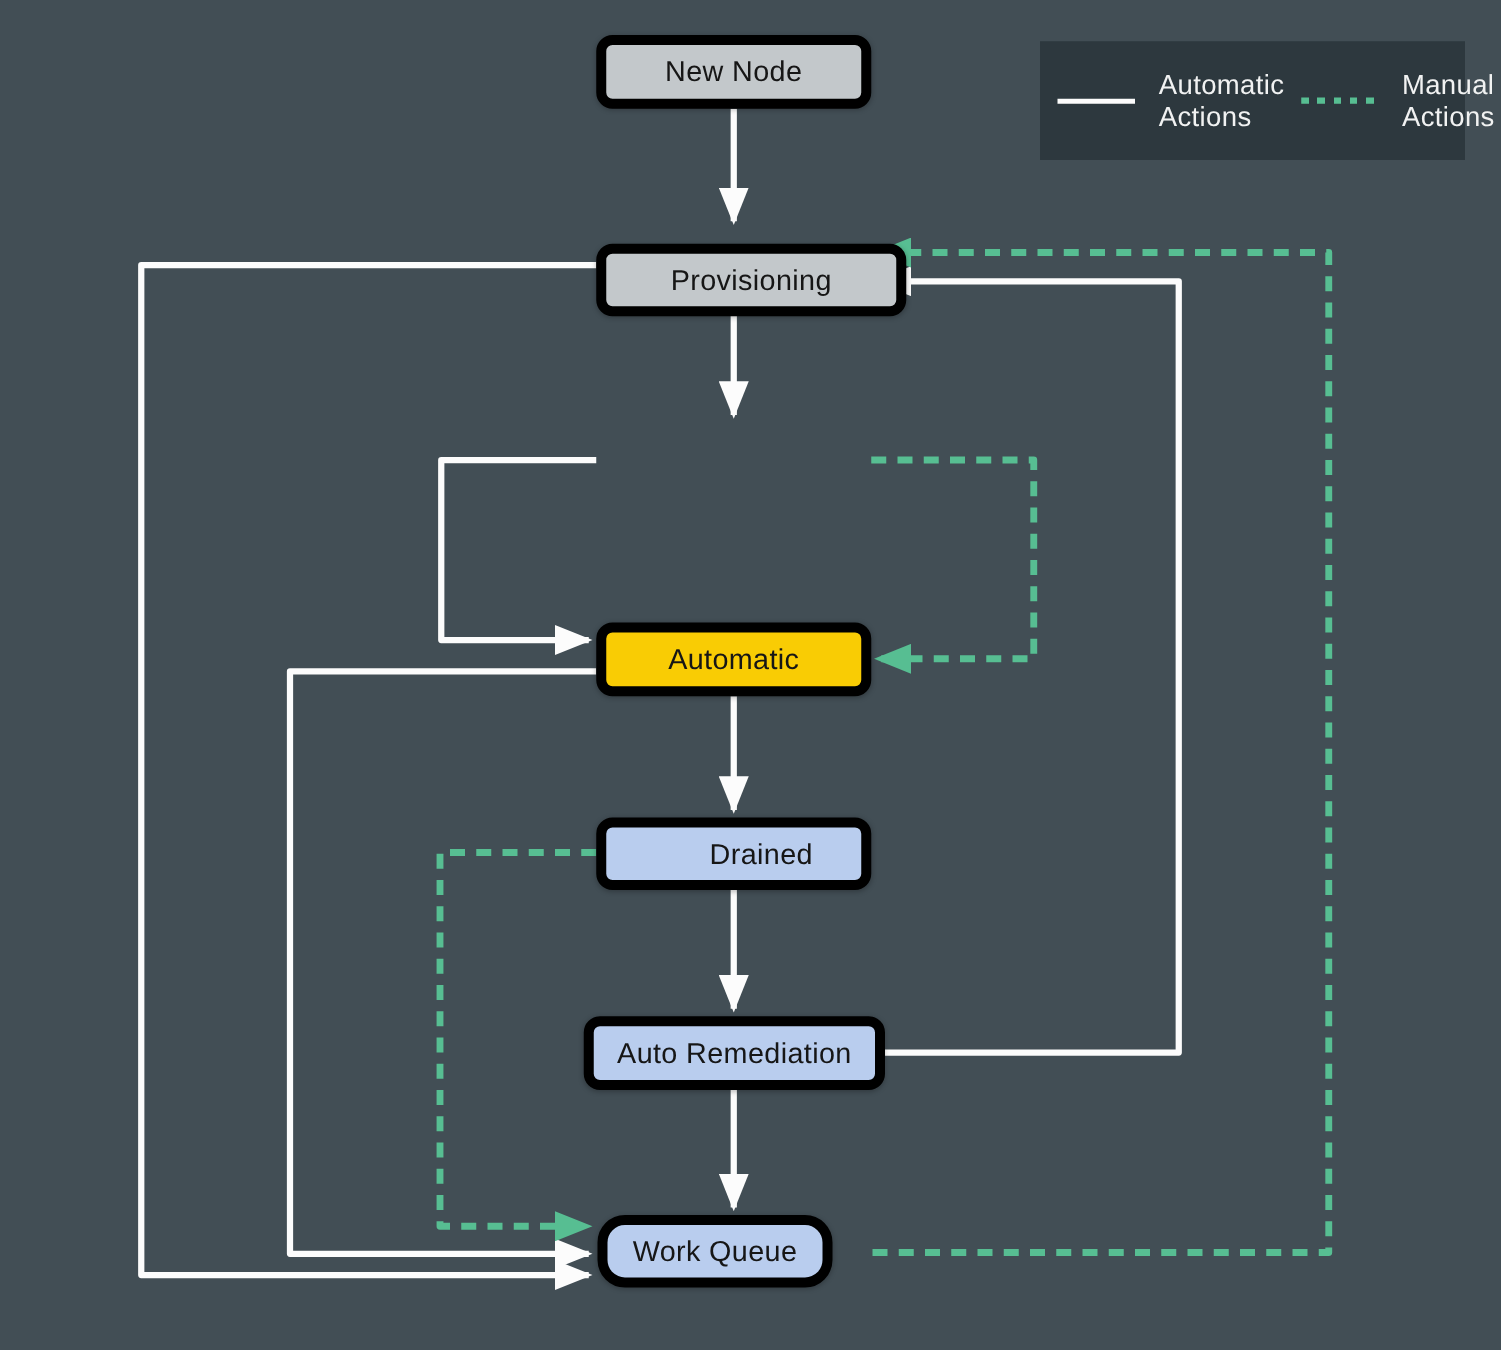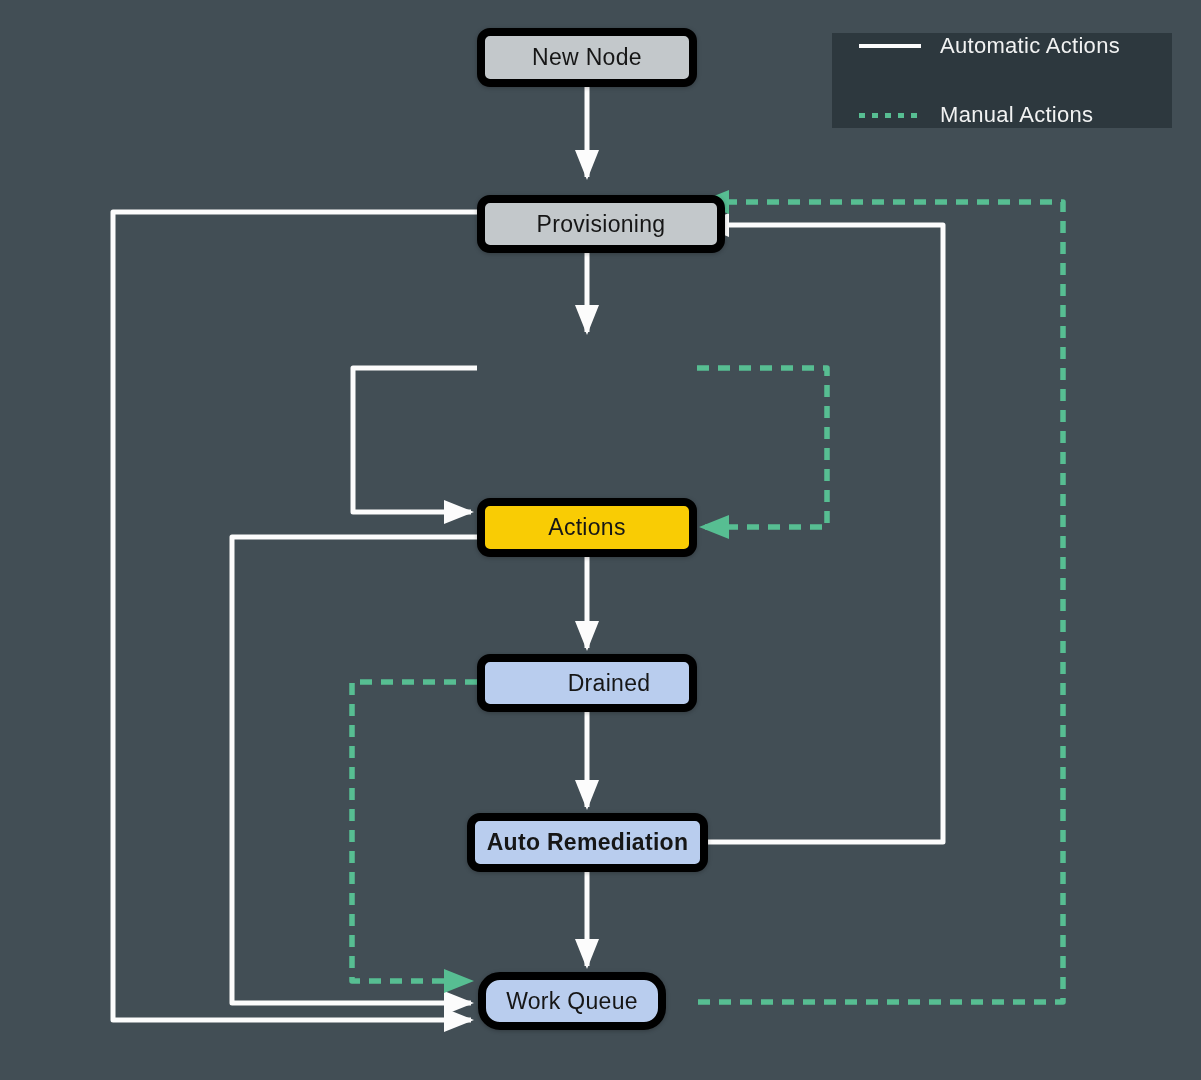--- a/index.html
+++ b/index.html
@@ -51,37 +51,37 @@
   .node-gray   { background: #C3C8CB; }
   .node-green  { background: #5CC295; }
   .node-yellow { background: #F9CC04; }
   .node-blue   { background: #B9CDEE; }
 
   #node-new-node         { left: 477px; top: 28px;  width: 220px; height: 59px; }
   #node-provisioning     { left: 477px; top: 195px; width: 248px; height: 58px; }
   #node-available        { left: 477px; top: 338px; width: 220px; height: 59px; }
   #node-draining         { left: 477px; top: 498px; width: 220px; height: 59px; }
   #node-drained          { left: 477px; top: 654px; width: 220px; height: 58px; padding-left: 44px; }
-  #node-auto-remediation { left: 467px; top: 813px; width: 241px; height: 59px; font-weight: bold; }
+  #node-auto-remediation { left: 467px; top: 813px; width: 241px; height: 59px; }
   #node-work-queue       { left: 478px; top: 972px; width: 188px; height: 58px; border-radius: 22px; }
 
   #legend {
     position: absolute;
     z-index: 1;
     left: 832px;
     top: 33px;
     width: 340px;
     height: 95px;
     background: #2D383E;
     box-sizing: border-box;
     display: flex;
-    flex-direction: column;
-    justify-content: space-between;
+    flex-direction: row;
+    justify-content: flex-start;
     gap: 13px;
-    padding-left: 27px;
+    padding-left: 14px;
   }
   .legend-row {
     display: flex;
     align-items: center;
   }
   .legend-sample {
     width: 62px;
     margin-right: 19px;
     flex: 0 0 auto;
   }
@@ -129,21 +129,21 @@
     <path class="manual-line" marker-end="url(#arrow-green)" d="M698,1002 L1063,1002 L1063,202 L702,202"></path>
   </svg>
 
   <div class="node node-gray" id="node-new-node">
     <span>New Node</span>
   </div>
   <div class="node node-gray" id="node-provisioning">
     <span>Provisioning</span>
   </div>
   <div class="node node-yellow" id="node-draining">
-    <span>Actions</span>
+    <span>Automatic</span>
   </div>
   <div class="node node-blue" id="node-drained">
     <span>Drained</span>
   </div>
   <div class="node node-blue" id="node-auto-remediation">
     <span>Auto Remediation</span>
   </div>
   <div class="node node-blue" id="node-work-queue">
     <span>Work Queue</span>
   </div>

